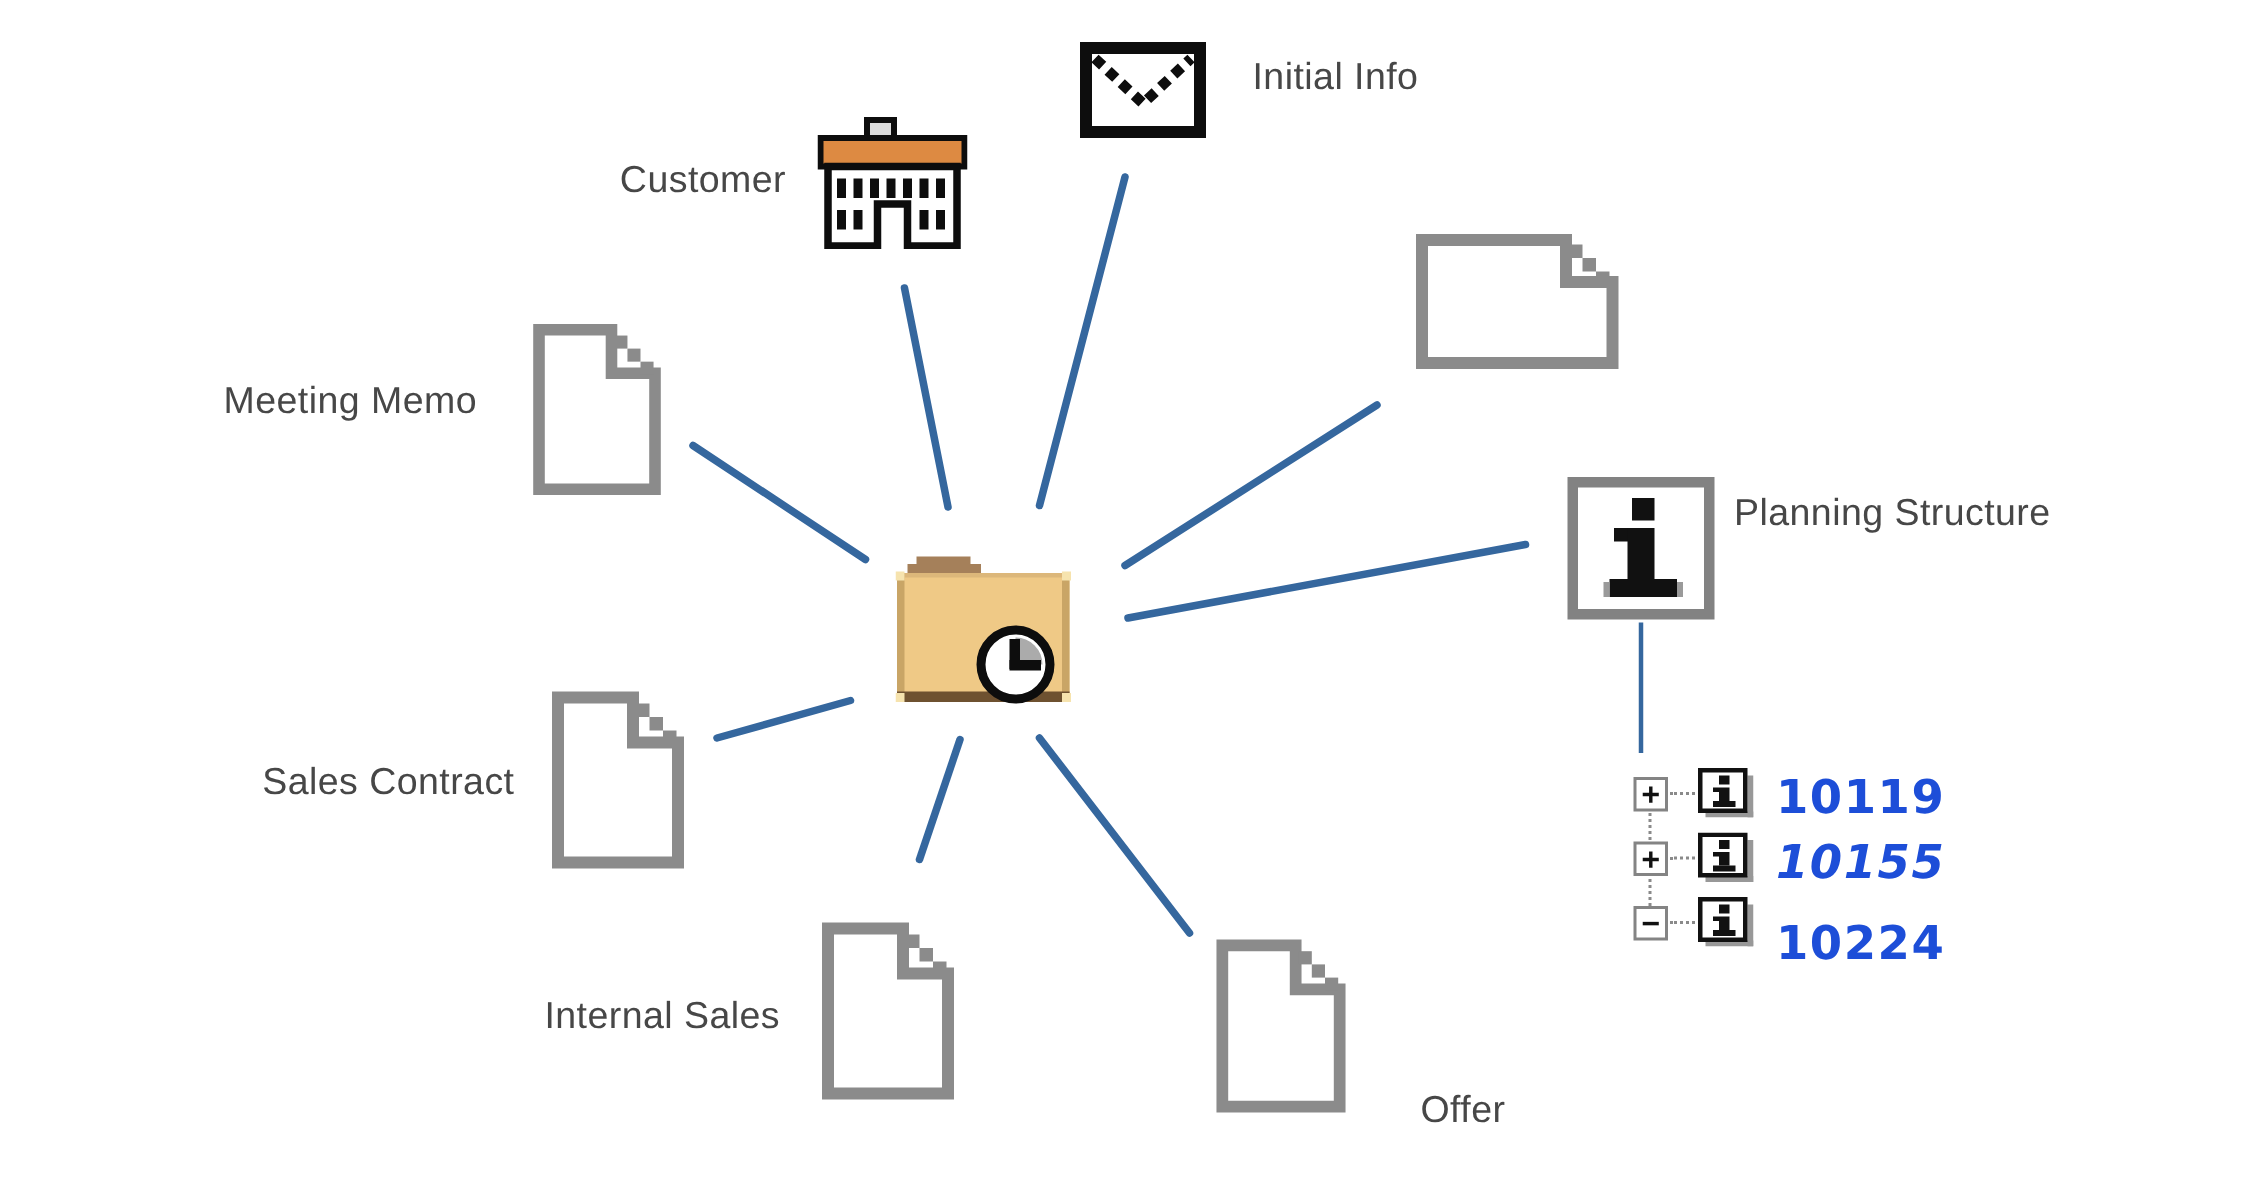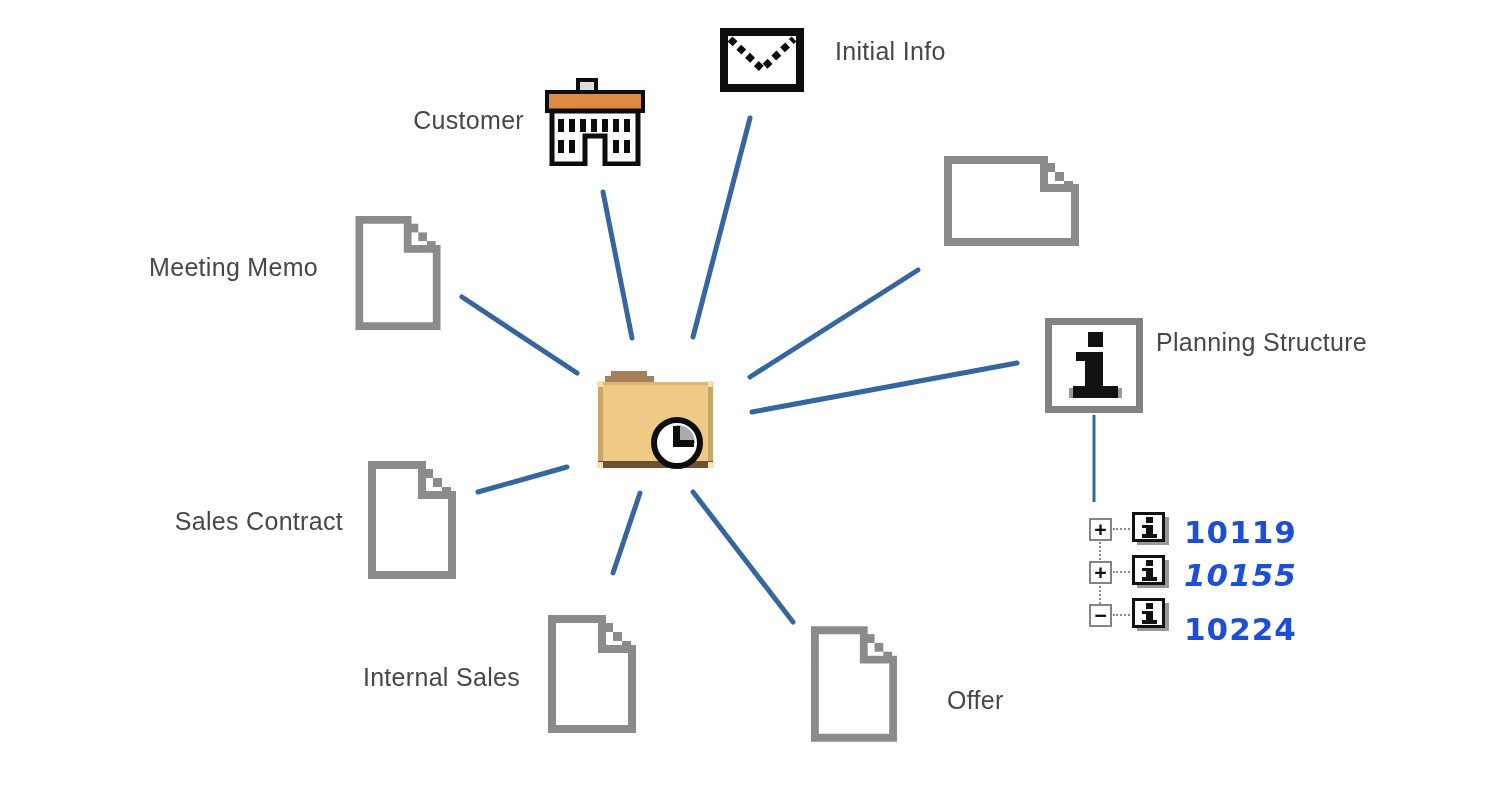--- a/index.html
+++ b/index.html
@@ -157,21 +157,21 @@
   </div>
 
   <div class="node-icon" style="left:810px;top:625px;">
     <svg width="88" height="118" viewBox="0 0 90 120">
       <path d="M5,5 H55 V35 H85 V115 H5 Z" fill="#ffffff" stroke="#8B8B8B" stroke-width="8"></path>
       <rect x="57" y="9" width="9" height="9" fill="#8B8B8B"></rect>
       <rect x="66" y="18" width="9" height="9" fill="#8B8B8B"></rect>
       <rect x="75" y="27" width="9" height="9" fill="#8B8B8B"></rect>
     </svg>
   </div>
-  <div class="node-label" style="left:947px;top:686px;">Offer</div>
+  <div class="node-label" style="left:947px;top:726px;">Offer</div>
 
   <div>
     <div class="dots-v" style="left:1099px;top:542px;"></div>
 
     <div class="tree-toggle" style="left:1089px;top:518px;">+</div>
     <div class="dots-h" style="left:1113px;top:528px;"></div>
     <div class="node-icon" style="left:1132px;top:512px;">
       <svg width="37" height="33" viewBox="0 0 37 33">
         <rect x="33" y="5" width="4" height="28" fill="#989898"></rect>
         <rect x="5" y="29" width="32" height="4" fill="#989898"></rect>

